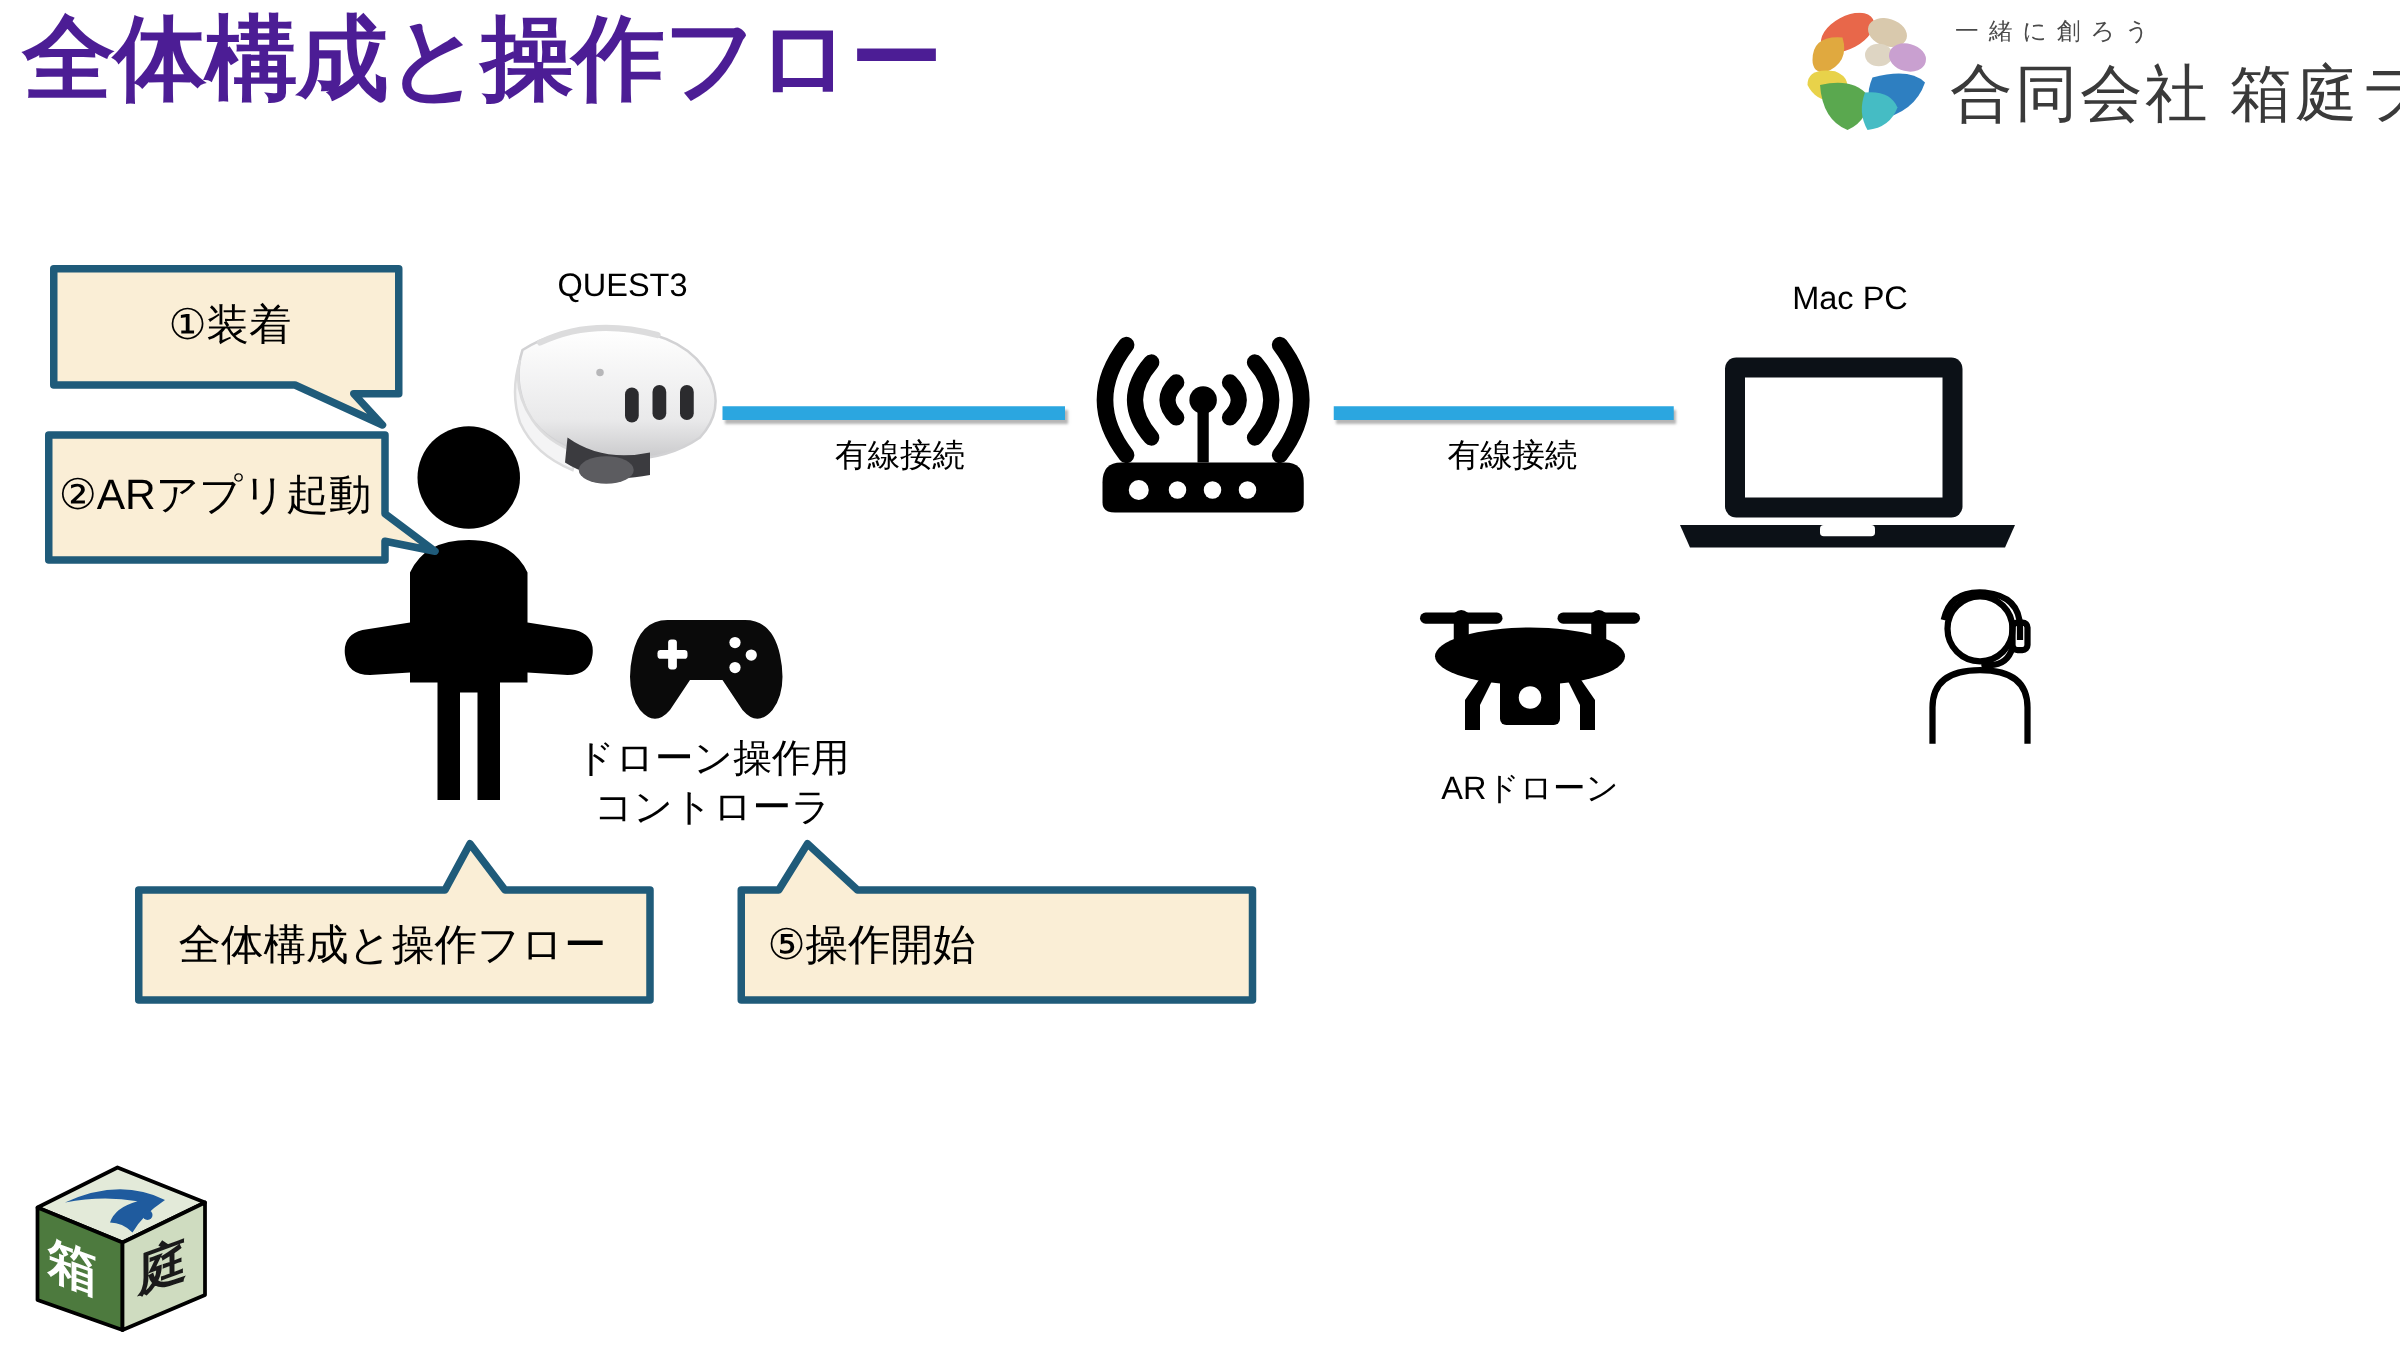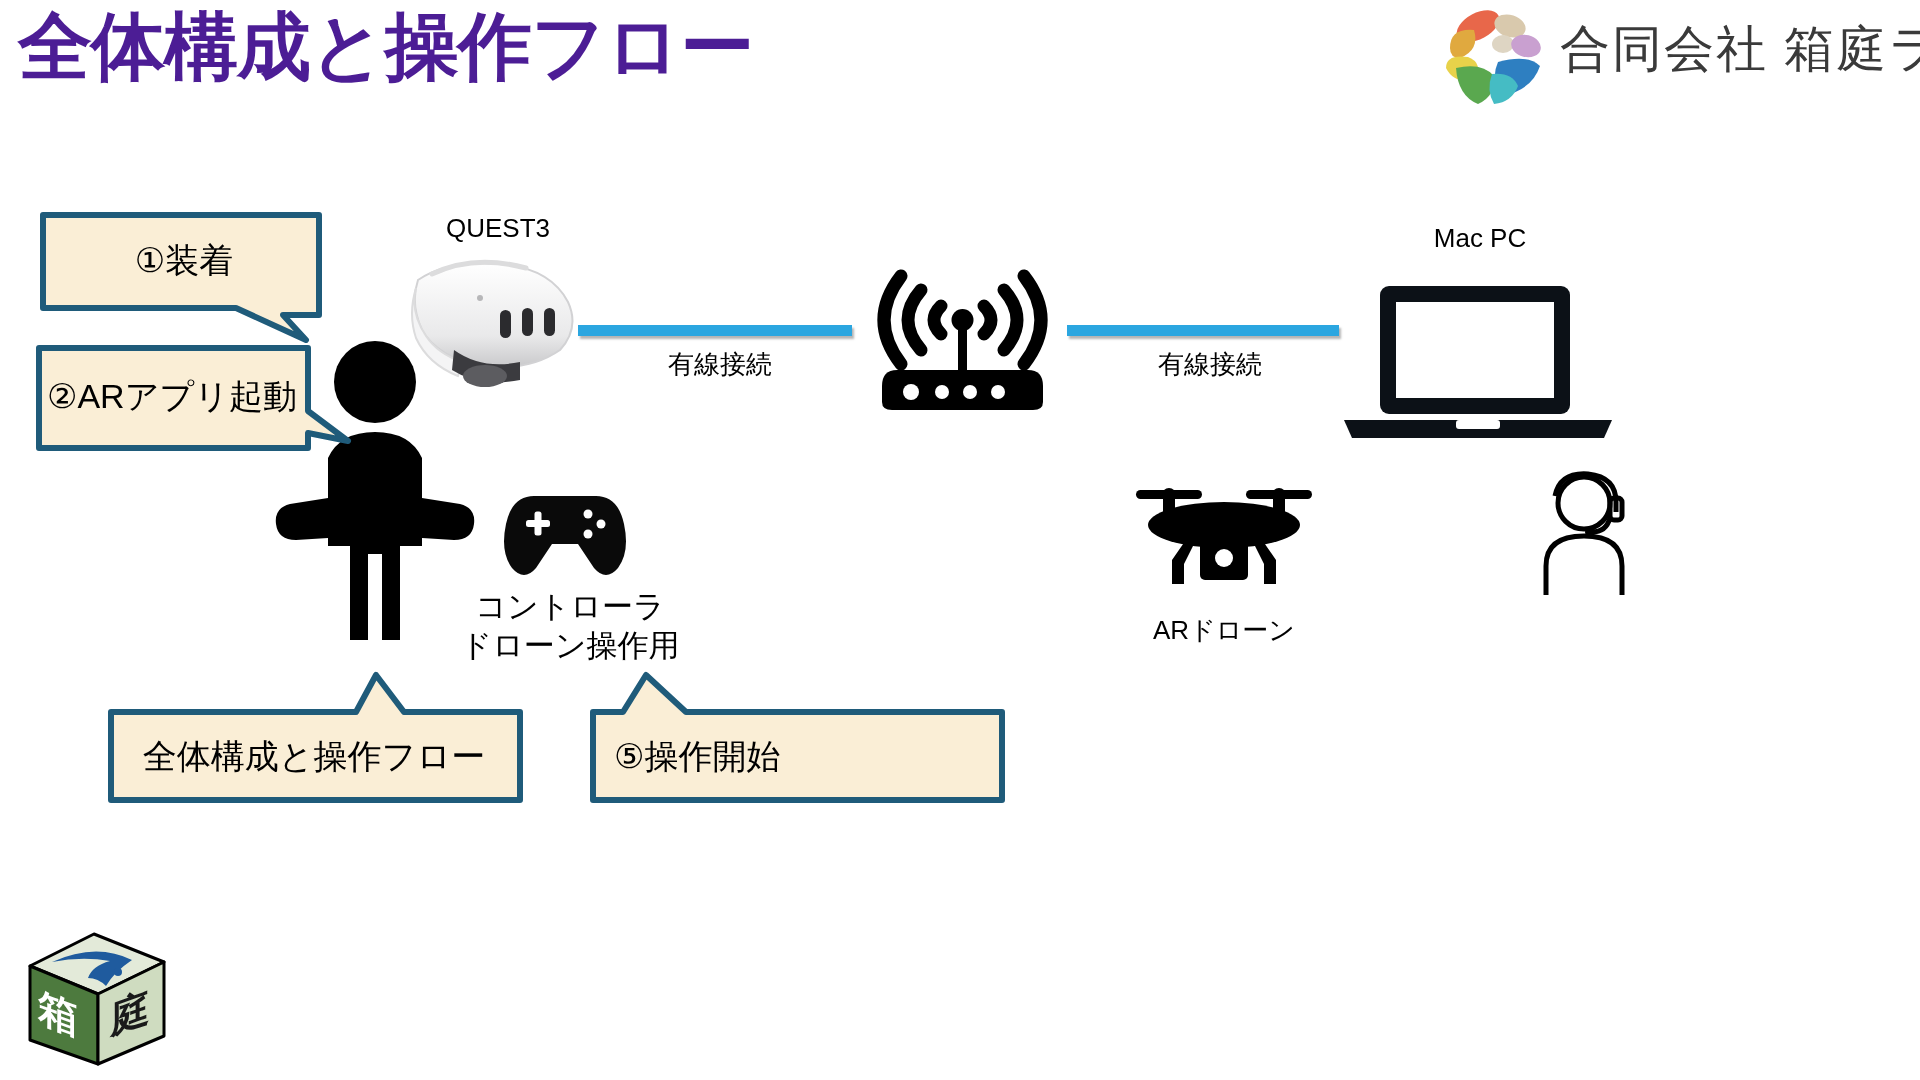--- a/index.html
+++ b/index.html
@@ -143,20 +143,21 @@
       <ellipse cx="70" cy="16" rx="16" ry="11" fill="#d9c9ad" transform="rotate(18 70 16)"></ellipse>
       <path d="M10 38 Q10 18 34 20 Q40 40 20 48 Q10 48 10 38Z" fill="#e0a93f"></path>
       <ellipse cx="63" cy="34" rx="11" ry="9" fill="#ded5c3"></ellipse>
       <ellipse cx="86" cy="36" rx="15" ry="11" fill="#c9a0d0" transform="rotate(14 86 36)"></ellipse>
       <path d="M6 58 Q6 44 28 47 Q44 53 34 70 Q14 74 6 58Z" fill="#e8d24a"></path>
       <path d="M16 58 Q42 52 54 66 Q56 86 38 94 Q18 86 16 58Z" fill="#5aa84f"></path>
       <path d="M58 52 Q88 44 100 56 Q92 80 62 86 Q50 70 58 52Z" fill="#2e7fc1"></path>
       <path d="M52 64 Q72 62 78 76 Q72 92 54 94 Q46 80 52 64Z" fill="#45bcc4"></path>
     </svg>
     <div class="corp-text">
+      <div class="corp-tagline">一緒に創ろう</div>
       <div class="corp-name">合同会社 箱庭ラボ</div>
     </div>
   </div>
 
   <div class="callout" style="left:40px; top:212px; width:282px; height:100px;">
     <svg class="cal-shape" width="300" height="150" viewBox="0 0 300 150">
       <path d="M3 3 L279 3 L279 103 L243 103 L266 128 L196 96 L3 96 Z" fill="#faeed6" stroke="#1f5b7a" stroke-width="6" stroke-linejoin="round"></path>
     </svg>
     <div class="cal-body" style="position:absolute; left:0; top:0; width:288px; height:96px; display:flex; align-items:center; justify-content:center;">①装着</div>
   </div>
@@ -223,22 +224,22 @@
                Q24 92 12 78 Q0 62 6 34 Q12 6 34 6Z" fill="#0a0a0a"></path>
       <rect x="26" y="30" width="24" height="7" rx="2.5" fill="#fff"></rect>
       <rect x="34.5" y="21.5" width="7" height="24" rx="2.5" fill="#fff"></rect>
       <circle cx="88" cy="24" r="4.5" fill="#fff"></circle>
       <circle cx="101" cy="34" r="4.5" fill="#fff"></circle>
       <circle cx="88" cy="44" r="4.5" fill="#fff"></circle>
     </svg>
   </div>
 
   <div class="dev-label" style="left:455px; top:588px; width:230px; font-size:31px;">
+    <div>ドローン操作用</div>
     <div>コントローラ</div>
-    <div>ドローン操作用</div>
   </div>
 
   <div class="cable" style="left:578px; top:325px; width:274px;"></div>
   <div class="dev-label" style="left:610px; top:348px; width:220px;">有線接続</div>
 
   <div class="icon-box" style="left:875px; top:240px; width:175px; height:175px;">
     <svg width="175" height="175" viewBox="0 0 175 175">
       <g fill="none" stroke="#000" stroke-width="13" stroke-linecap="round">
         <path d="M66 94 Q52 80 66 66"></path>
         <path d="M109 66 Q123 80 109 94"></path>

